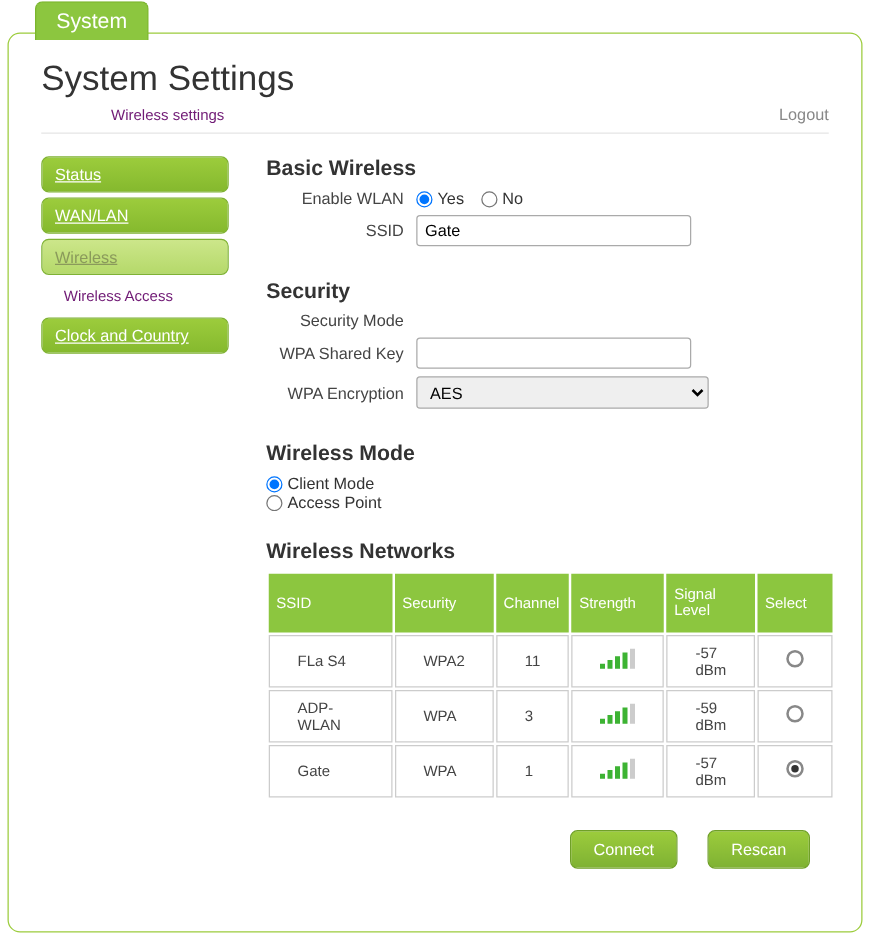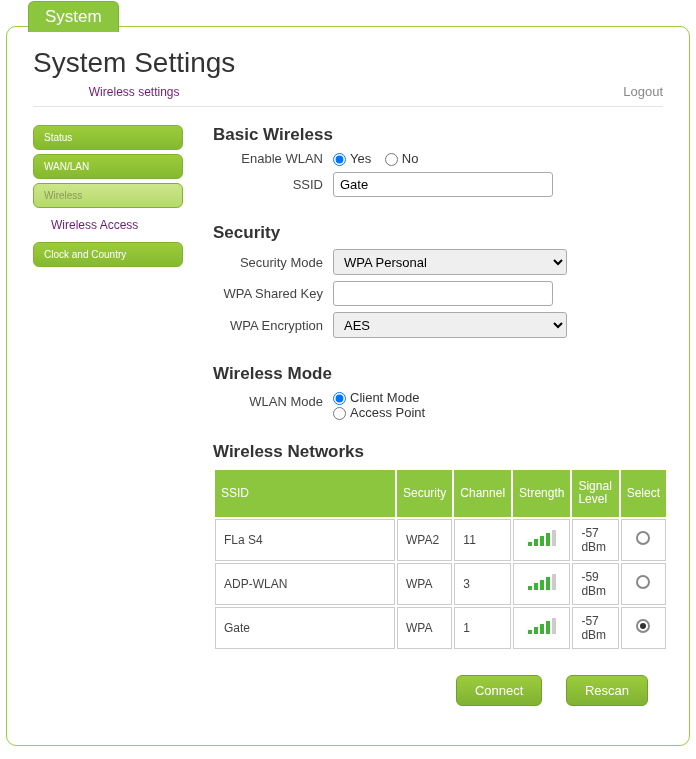--- a/index.html
+++ b/index.html
@@ -68,23 +68,24 @@
   .sidebar {
     width: 150px;
     flex: none;
   }
   .side-item {
     border: 1px solid #7fb233;
     border-radius: 6px;
     padding: 6px 10px;
     margin-bottom: 4px;
     color: #fff;
-    font-size: 10px;
+    font-size: 13px;
     cursor: pointer;
     background: linear-gradient(#9ccc3c, #85b92e);
+    text-decoration: underline;
   }
   .side-item.active {
     background: linear-gradient(#cce68a, #b5d96a);
     color: #8a9a5b;
   }
   .side-sub {
     padding: 6px 10px 6px 18px;
     color: #701a75;
     font-size: 12px;
     cursor: pointer;
@@ -144,21 +145,21 @@
     color: #fff;
     font-weight: normal;
     font-size: 12px;
     text-align: left;
     padding: 10px 6px;
     vertical-align: middle;
     line-height: 1.1;
   }
   table.netlist td {
     border: 1px solid #ccc;
-    padding: 6px 8px;
+    padding: 6px 22px;
     font-size: 12px;
     color: #444;
     background: #fff;
   }
   table.netlist td.center { text-align: center; }
   .signal-bars {
     display: inline-flex;
     align-items: flex-end;
     gap: 2px;
     height: 16px;
@@ -256,46 +257,40 @@
           <div class="control">
             <input type="text" class="text-input" value="Gate" style="">
           </div>
         </div>
 
         <div class="section-gap"></div>
 
         <div class="section-head">Security</div>
         <div class="form-row">
           <div class="label">Security Mode</div>
-          <div class="control">
-            <select class="text-input">
-              <option>WPA Personal</option>
-            </select>
-          </div>
         </div>
         <div class="form-row">
           <div class="label">WPA Shared Key</div>
           <div class="control">
             <input type="text" class="text-input" value="" style="">
           </div>
         </div>
         <div class="form-row">
           <div class="label">WPA Encryption</div>
           <div class="control">
             <select class="text-input">
               <option>AES</option>
             </select>
           </div>
         </div>
 
         <div class="section-gap"></div>
 
         <div class="section-head">Wireless Mode</div>
         <div class="form-row" style="align-items:flex-start;">
-          <div class="label" style="padding-top:4px;">WLAN Mode</div>
           <div class="control">
             <div>
               <label class="radio-opt">
                 <input type="radio" name="wlanmode" checked="" style=""><span>Client Mode</span>
               </label>
             </div>
             <div style="margin-bottom:4px;">
               <label class="radio-opt">
                 <input type="radio" name="wlanmode" style=""><span>Access Point</span>
               </label>

